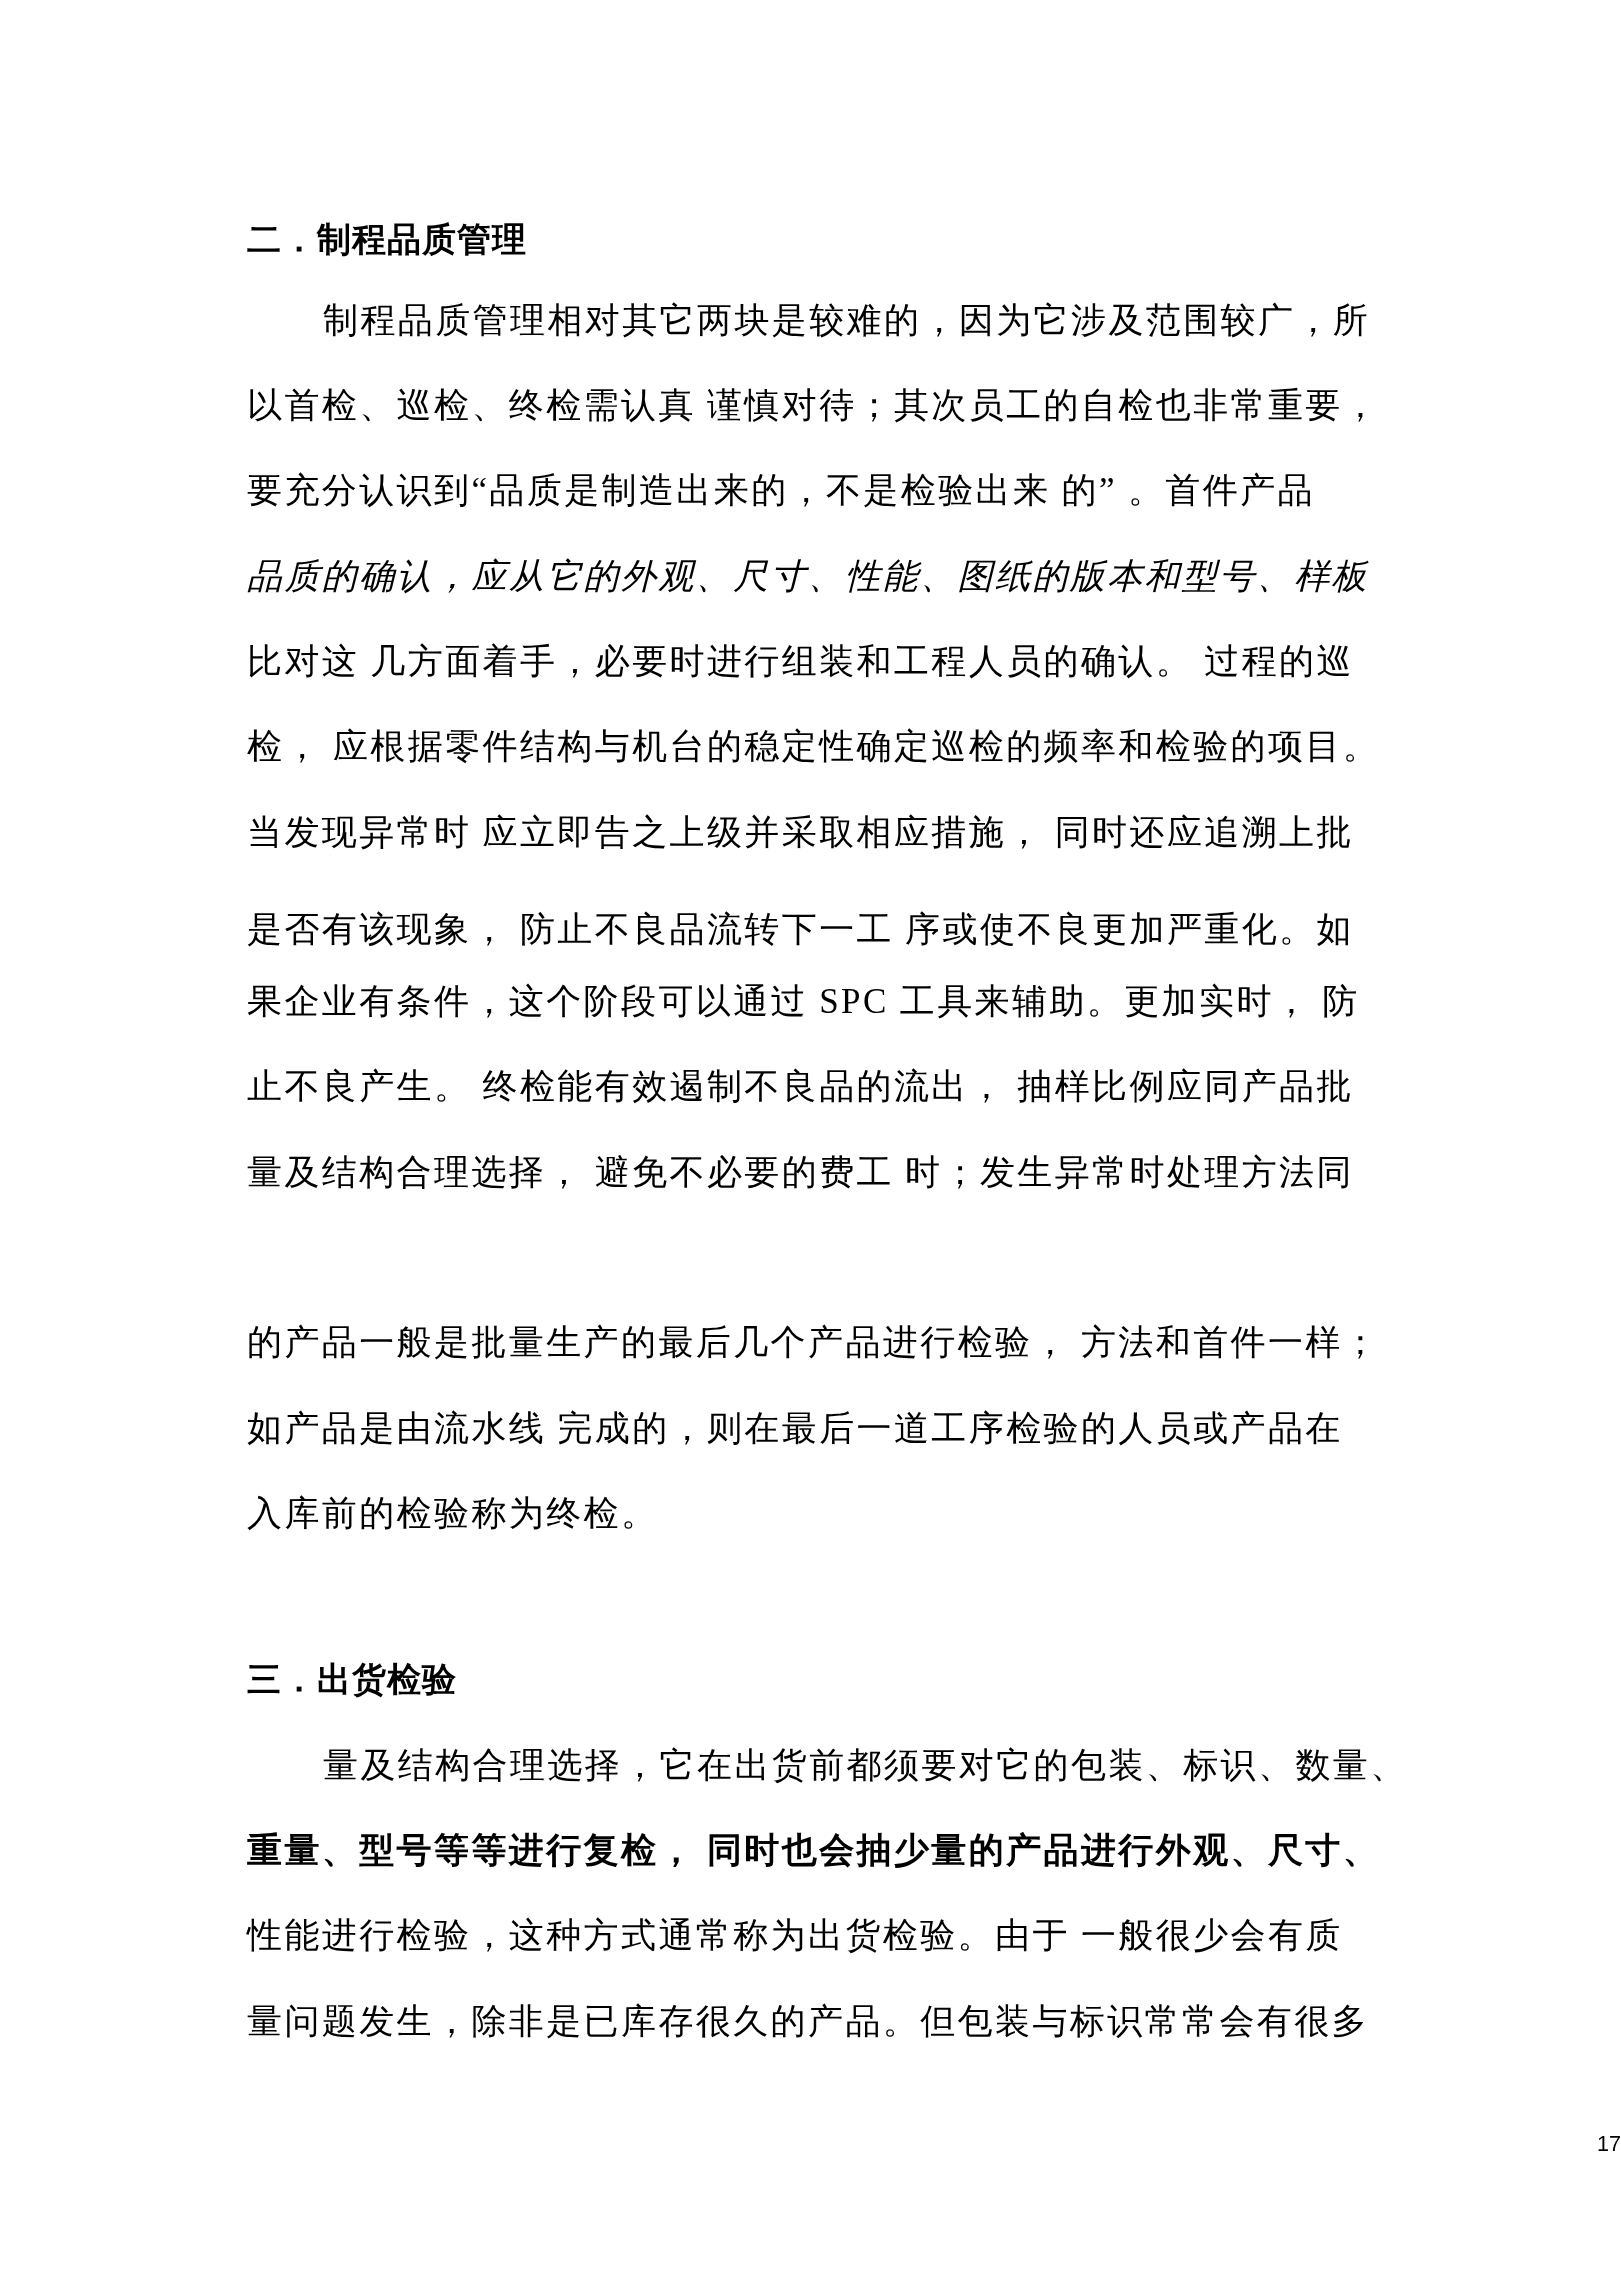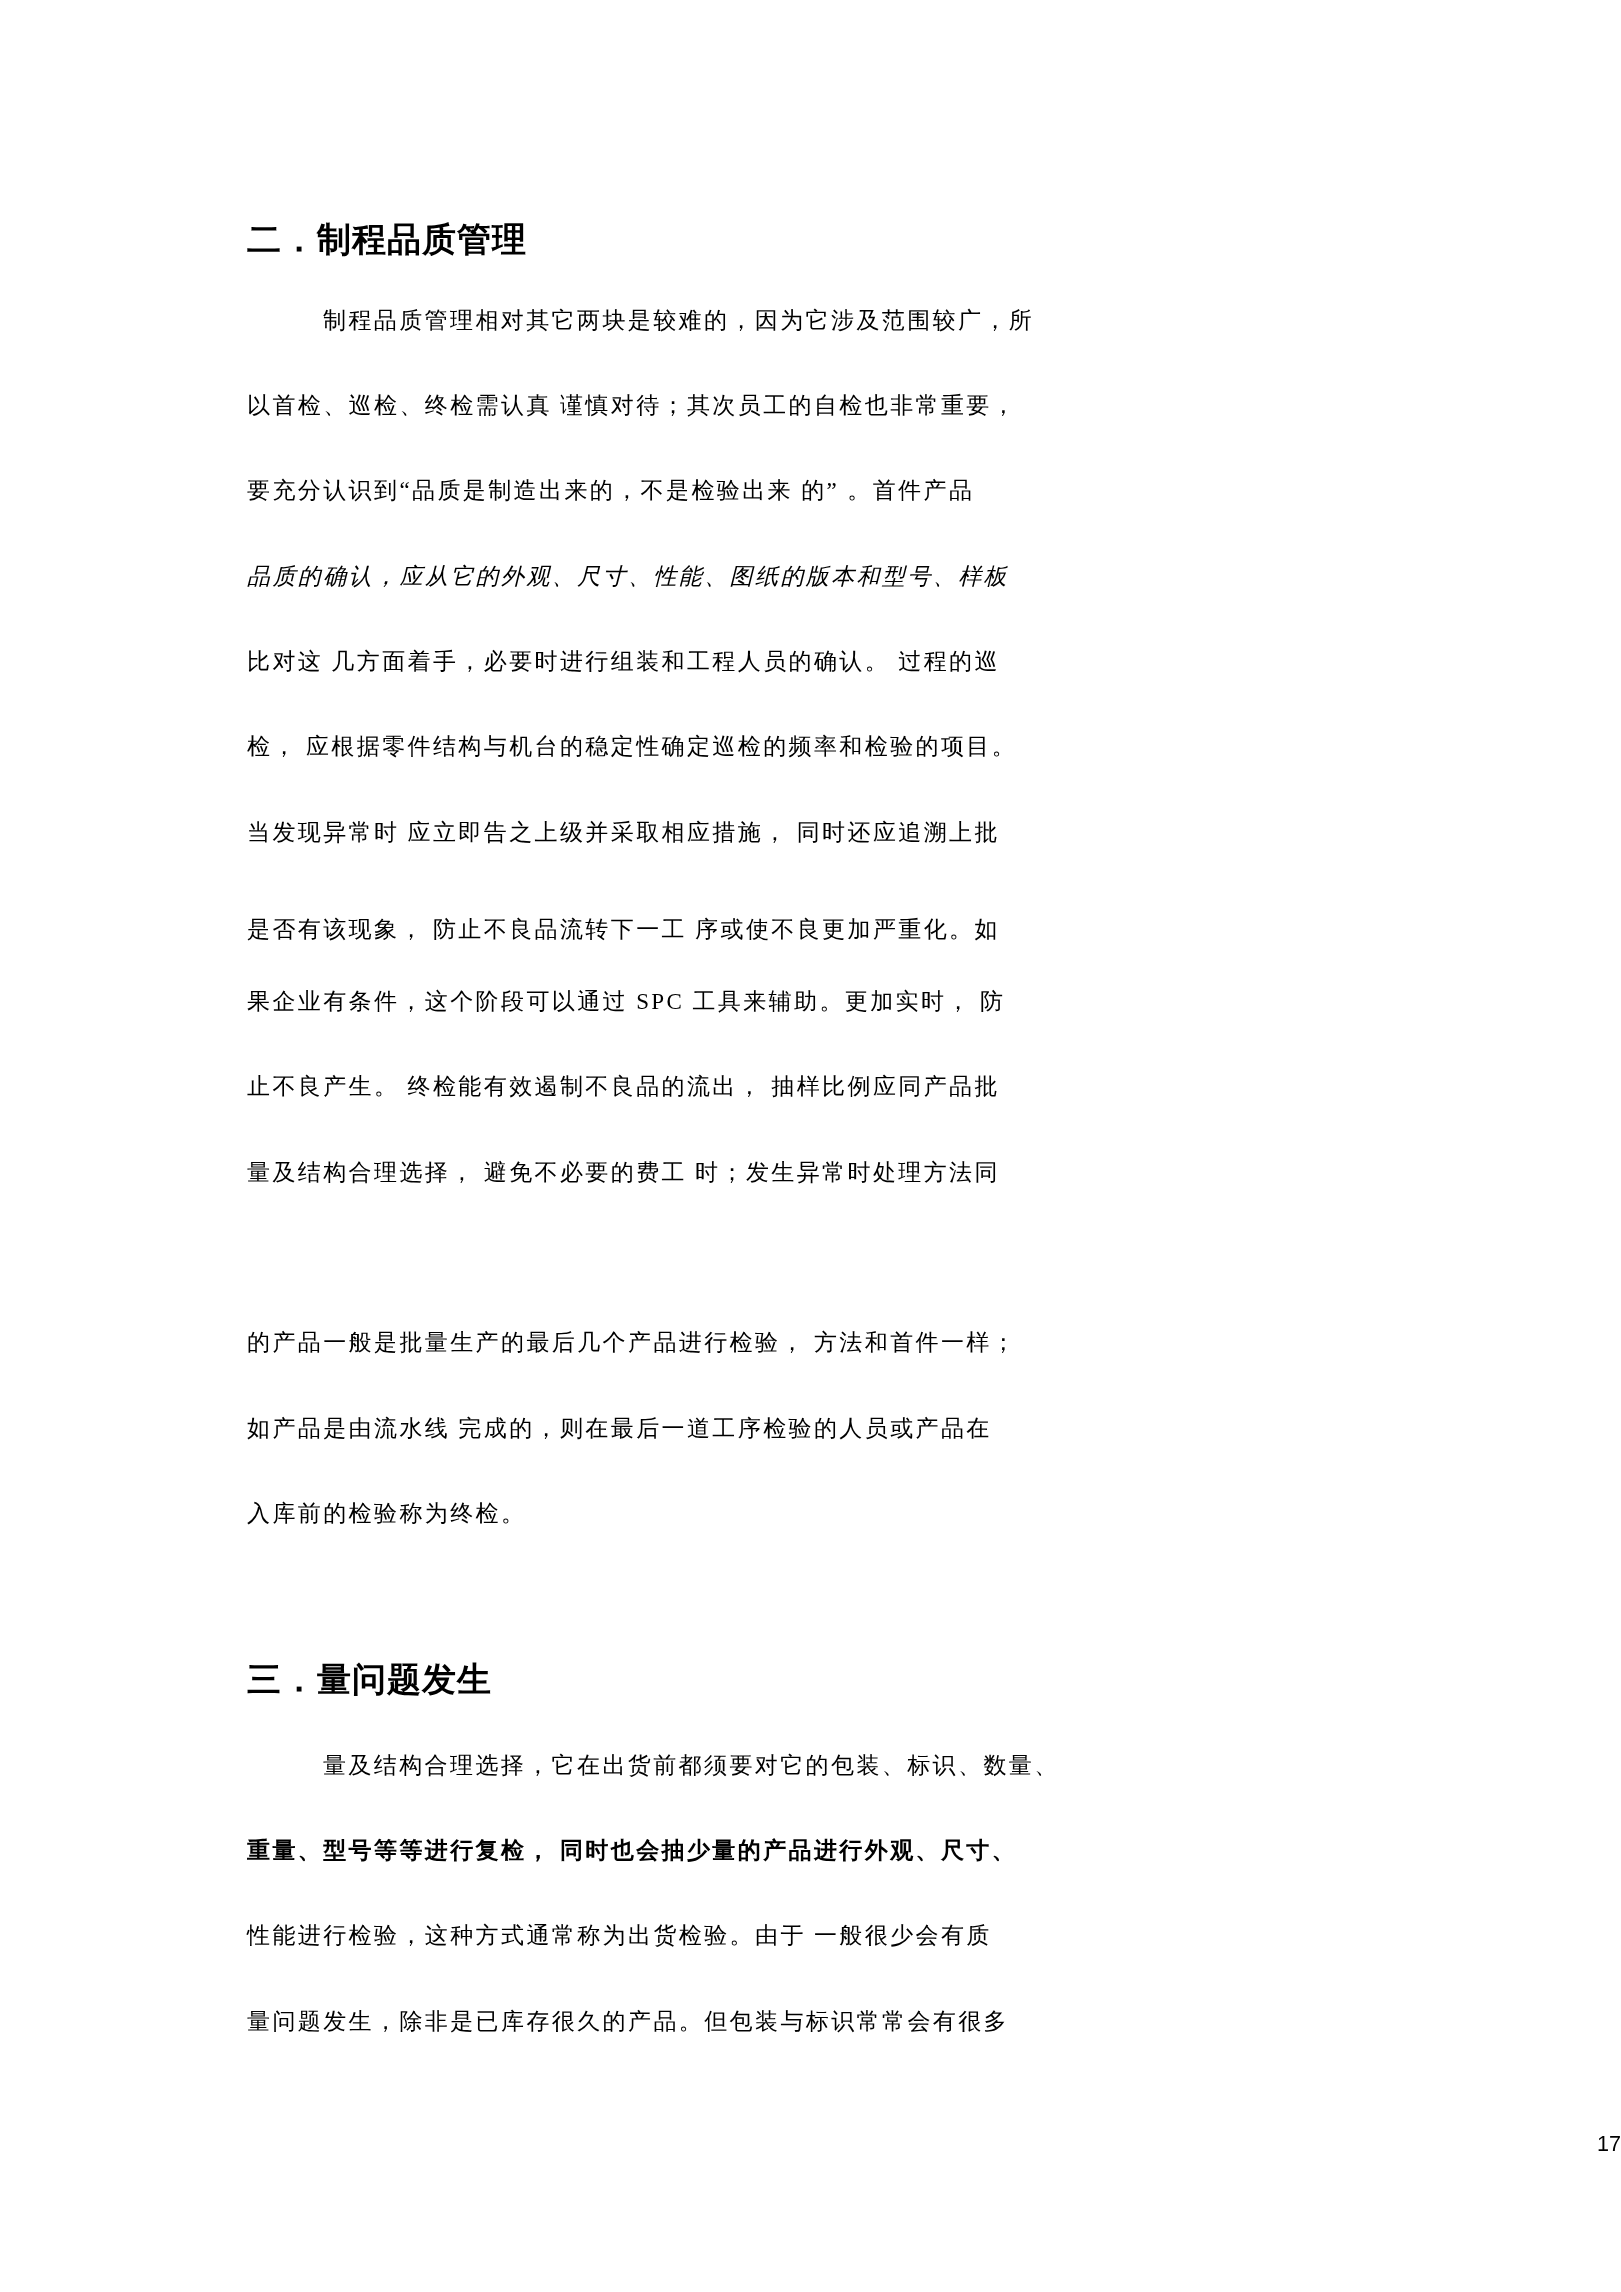--- a/index.html
+++ b/index.html
@@ -3,21 +3,21 @@
 <meta charset="utf-8">
 <style>
   html, body { margin: 0; padding: 0; background: #ffffff; }
   body { width: 1621px; height: 2293px; position: relative; overflow: hidden; }
   .page { position: absolute; left: 0; top: 0; width: 1621px; height: 2028px; background: #ffffff; }
   .line {
     position: absolute;
     left: 247px;
     width: 1137px;
     font-family: "Liberation Serif", "DejaVu Serif", serif;
-    font-size: 23px;
+    font-size: 35px;
     line-height: 43px;
     height: 43px;
     color: #000000;
     white-space: pre;
     letter-spacing: 2.4px;
   }
   .heading {
     font-family: "Liberation Sans", "DejaVu Sans", sans-serif;
     font-weight: bold;
     font-size: 34px;
@@ -49,21 +49,21 @@
   <div class="line" style="top:725px;">检， 应根据零件结构与机台的稳定性确定巡检的频率和检验的项目。</div>
   <div class="line" style="top:811px;">当发现异常时 应立即告之上级并采取相应措施， 同时还应追溯上批</div>
   <div class="line" style="top:908px;">是否有该现象， 防止不良品流转下一工 序或使不良更加严重化。如</div>
   <div class="line" style="top:980px;">果企业有条件，这个阶段可以通过 SPC 工具来辅助。更加实时， 防</div>
   <div class="line" style="top:1065px;">止不良产生。 终检能有效遏制不良品的流出， 抽样比例应同产品批</div>
   <div class="line" style="top:1151px;">量及结构合理选择， 避免不必要的费工 时；发生异常时处理方法同</div>
   <div class="line" style="top:1321px;">的产品一般是批量生产的最后几个产品进行检验， 方法和首件一样；</div>
   <div class="line" style="top:1407px;">如产品是由流水线 完成的，则在最后一道工序检验的人员或产品在</div>
   <div class="line" style="top:1492px;">入库前的检验称为终检。</div>
 
-  <div class="line heading" style="top:1658px;">三．量问题发生</div>
+  <div class="line heading" style="top:1658px;">三．出货检验</div>
 
   <div class="line indent" style="top:1744px;">量及结构合理选择，它在出货前都须要对它的包装、标识、数量、</div>
   <div class="line" style="top:1829px;font-weight:bold;">重量、型号等等进行复检， 同时也会抽少量的产品进行外观、尺寸、</div>
   <div class="line" style="top:1914px;">性能进行检验，这种方式通常称为出货检验。由于 一般很少会有质</div>
   <div class="line" style="top:2000px;">量问题发生，除非是已库存很久的产品。但包装与标识常常会有很多</div>
 
   <div class="pagenum">17</div>
 </div>
 
 

